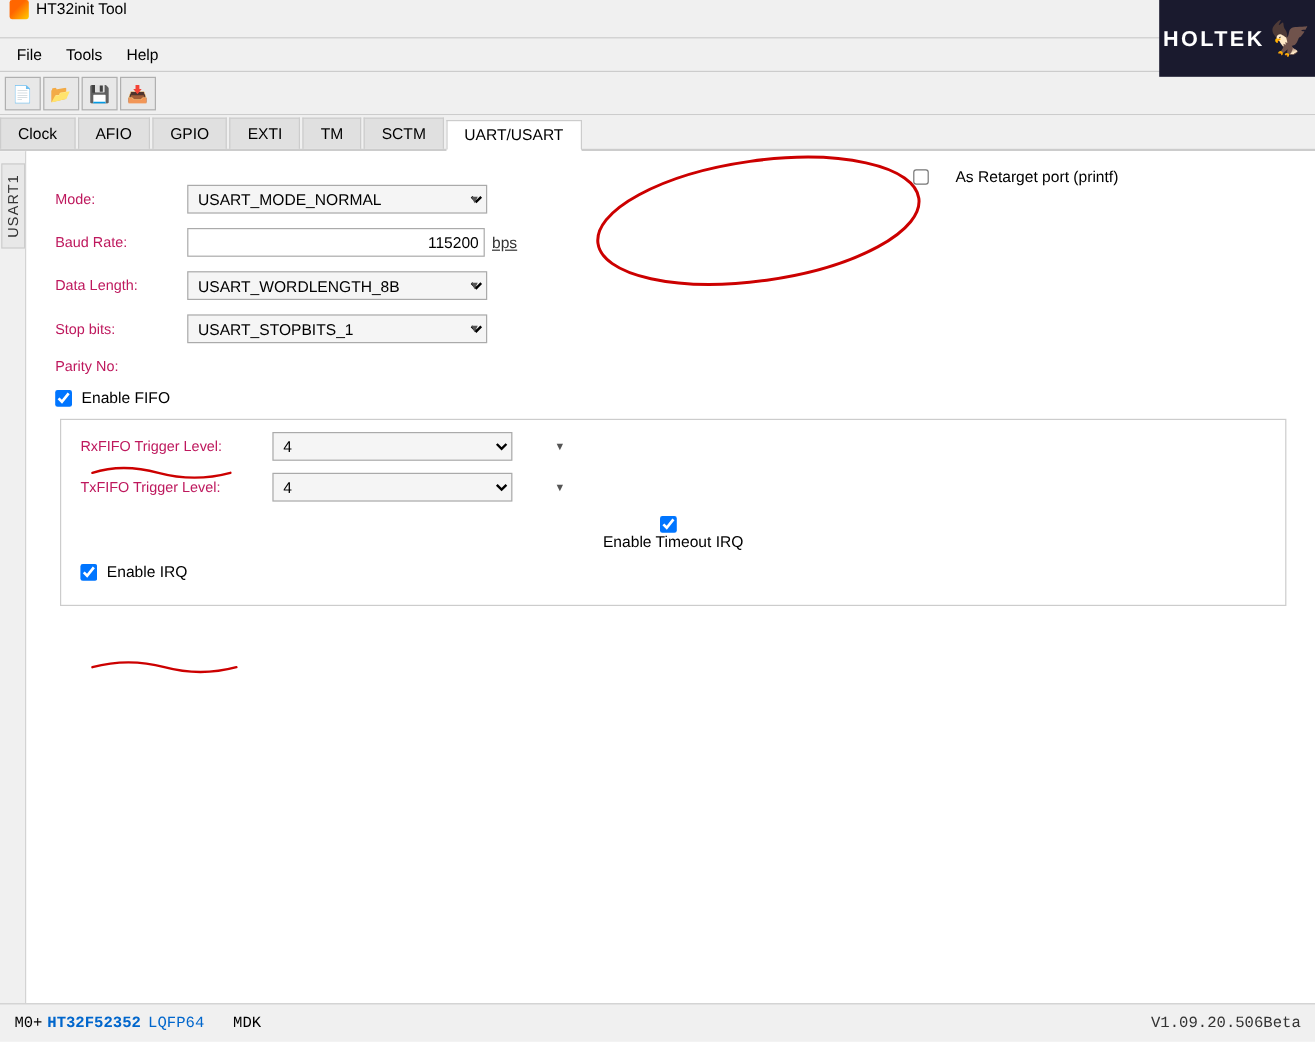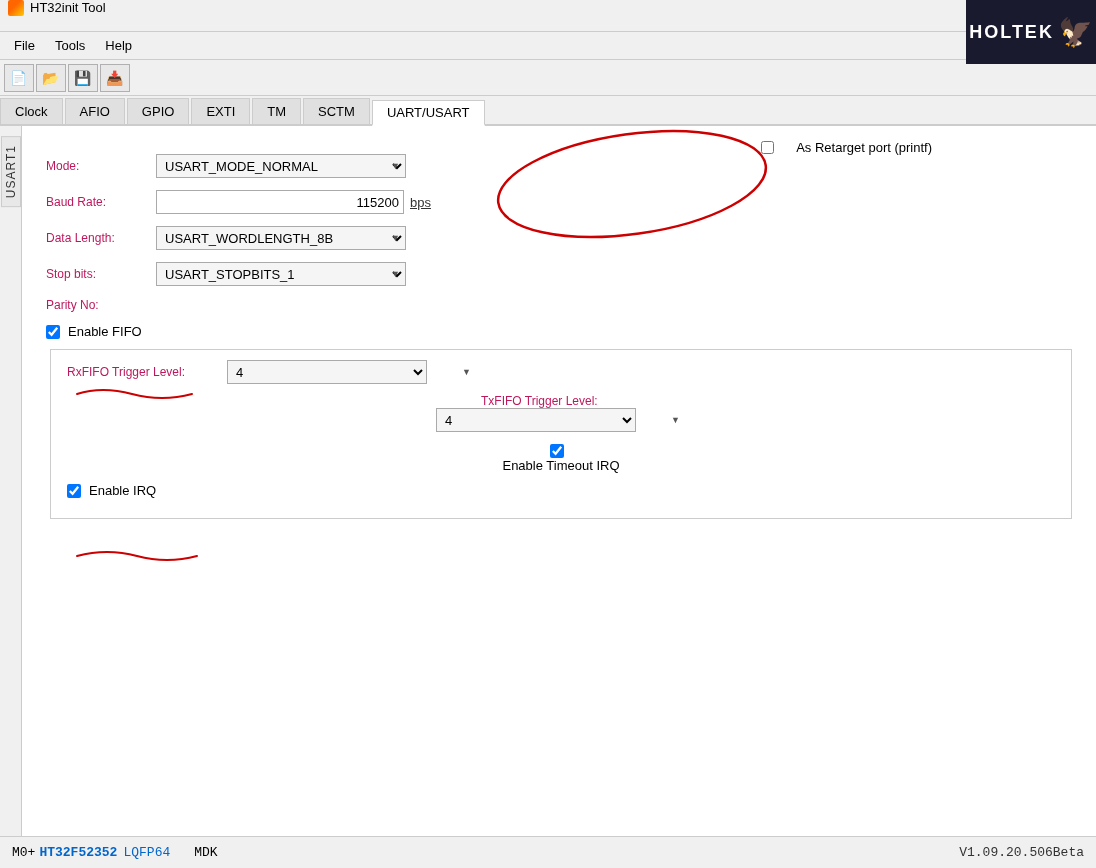--- a/index.html
+++ b/index.html
@@ -399,21 +399,21 @@
         <div class="select-wrapper">
           <select style="width:200px;">
             <option>1</option>
             <option>2</option>
             <option selected="">4</option>
             <option>8</option>
             <option>16</option>
           </select>
         </div>
       </div>
-      <div class="form-row" style="margin-bottom: 0; flex-direction: column;">
+      <div class="form-row" style="margin-bottom: 0;">
         <span class="form-label" style="width:160px;">TxFIFO Trigger Level:</span>
         <div class="select-wrapper">
           <select style="width:200px;">
             <option>1</option>
             <option>2</option>
             <option selected="">4</option>
             <option>8</option>
             <option>16</option>
           </select>
         </div>

